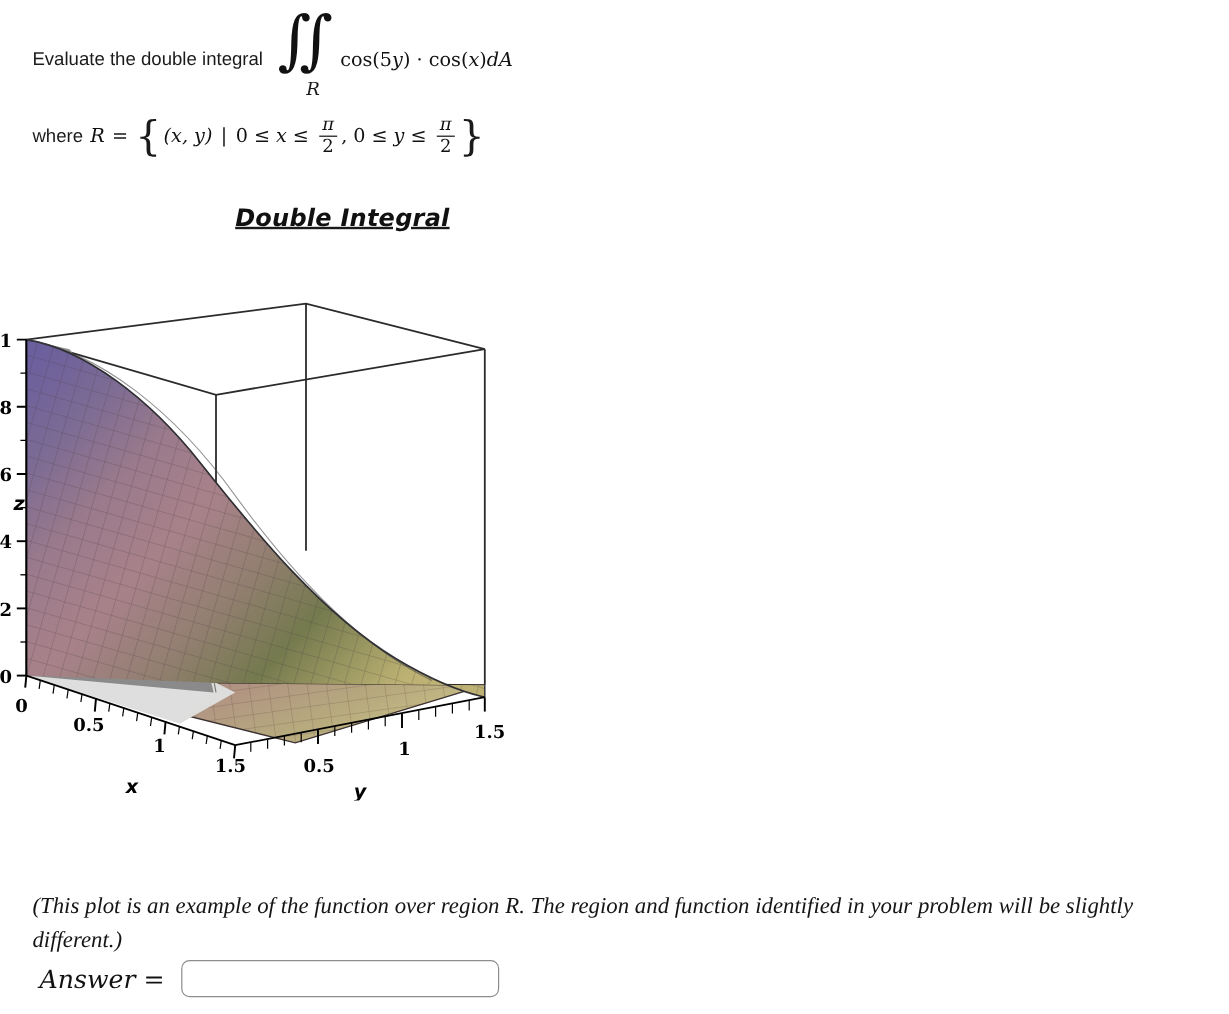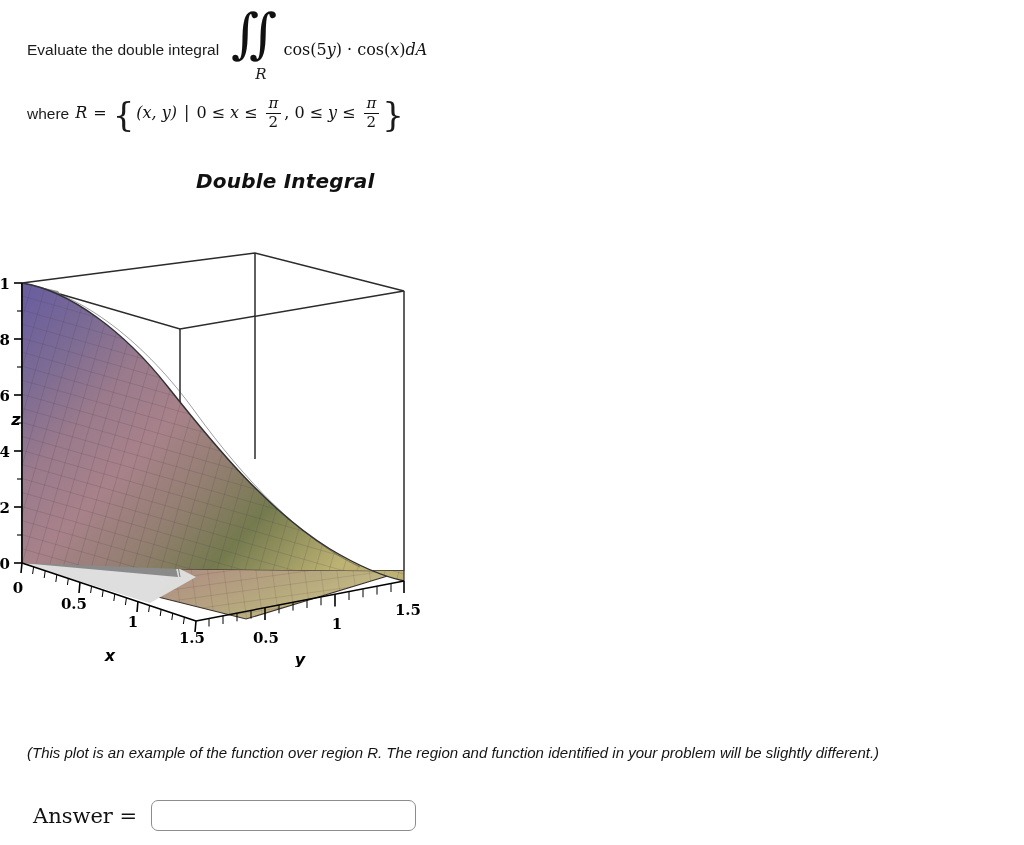--- a/index.html
+++ b/index.html
@@ -89,20 +89,21 @@
   }
 
   #line2 { margin-top: 18px; }
 
   
   #plot-block {
     position: absolute;
     left: 0;
     top: 168px;
     width: 1024px;
+    text-decoration: underline;
   }
   #plot-title {
     text-align: left;
     font-family: "DejaVu Sans", sans-serif;
     font-weight: bold;
     font-style: italic;
     font-size: 20px;
     color: #111;
     letter-spacing: 0.2px;
     line-height: 1.35;
@@ -118,35 +119,36 @@
     width: 560px;
     height: 420px;
   }
 
   
   #note {
     position: absolute;
     left: 27px;
     top: 742px;
     width: 960px;
-    font-family: Liberation Sans, sans-serif;
+    font-family: Liberation Serif, serif;
     font-style: italic;
-    font-size: 15px;
+    font-size: 19px;
     line-height: 1.45;
     color: #151515;
   }
   #answer-row {
     position: absolute;
     left: 33px;
     top: 800px;
     display: flex;
     align-items: center;
   }
   #answer-label {
     font-family: "DejaVu Serif", "Liberation Serif", serif;
+    font-style: italic;
     font-size: 21px;
     color: #111;
     margin-right: 14px;
     white-space: nowrap;
   }
   #answer-input {
     width: 265px;
     height: 31px;
     border: 1.2px solid #8d8d8d;
     border-radius: 7px;

